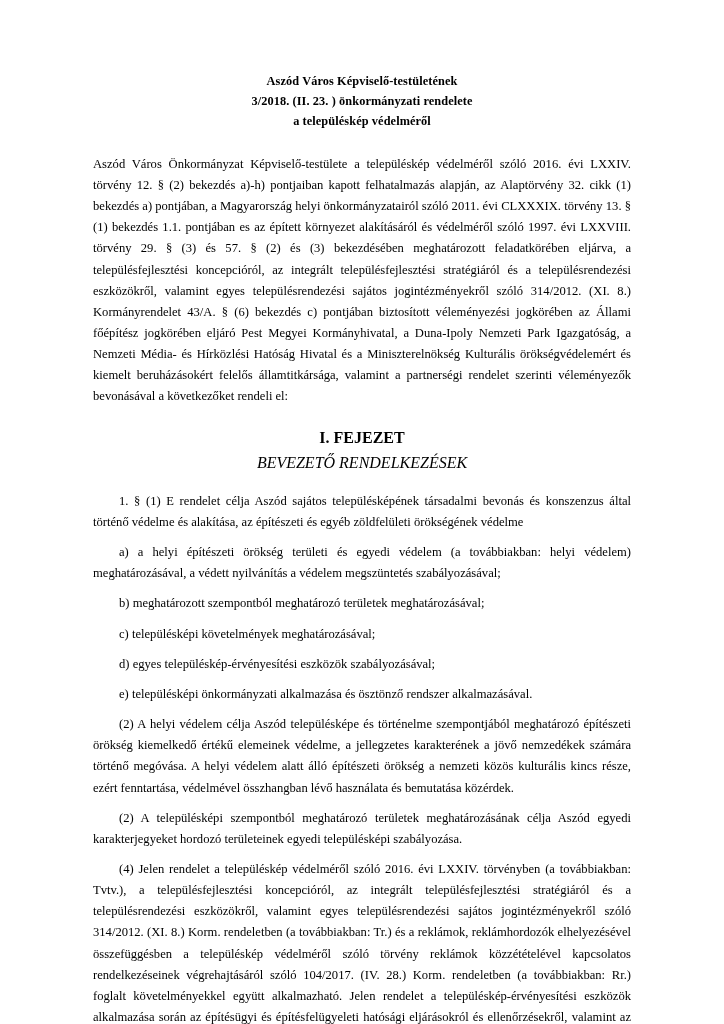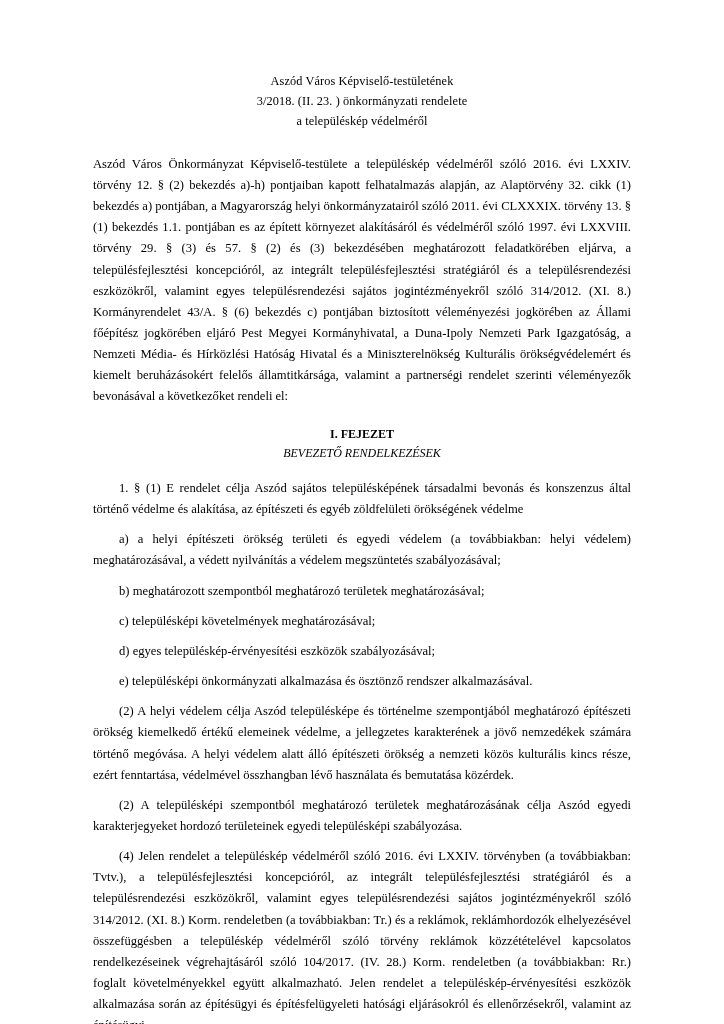--- a/index.html
+++ b/index.html
@@ -13,21 +13,21 @@
     height: 1024px;
     background: #ffffff;
     box-sizing: border-box;
     padding: 72px 84px 30px 84px;
     font-family: "Liberation Serif", "DejaVu Serif", serif;
     color: #000000;
     overflow: hidden;
   }
   .doc-title {
     text-align: center;
-    font-weight: normal;
+    font-weight: bold;
     font-size: 12.3px;
     line-height: 1.62;
     letter-spacing: 0.1px;
   }
   .doc-title div {
     white-space: nowrap;
   }
   .body-block {
     margin-top: 22px;
     font-size: 12.6px;
@@ -38,21 +38,21 @@
   .para {
     margin: 9px;
     text-align: justify;
   }
   .indent {
     text-indent: 26px;
   }
   .chapter {
     text-align: center;
     font-weight: bold;
-    font-size: 12px;
+    font-size: 16px;
     margin-top: 17px;
     line-height: 1.6;
   }
   .chapter .sub {
     font-style: italic;
     font-weight: normal;
   }
   .section-group {
     margin-top: 15px;
     font-size: 12.6px;

